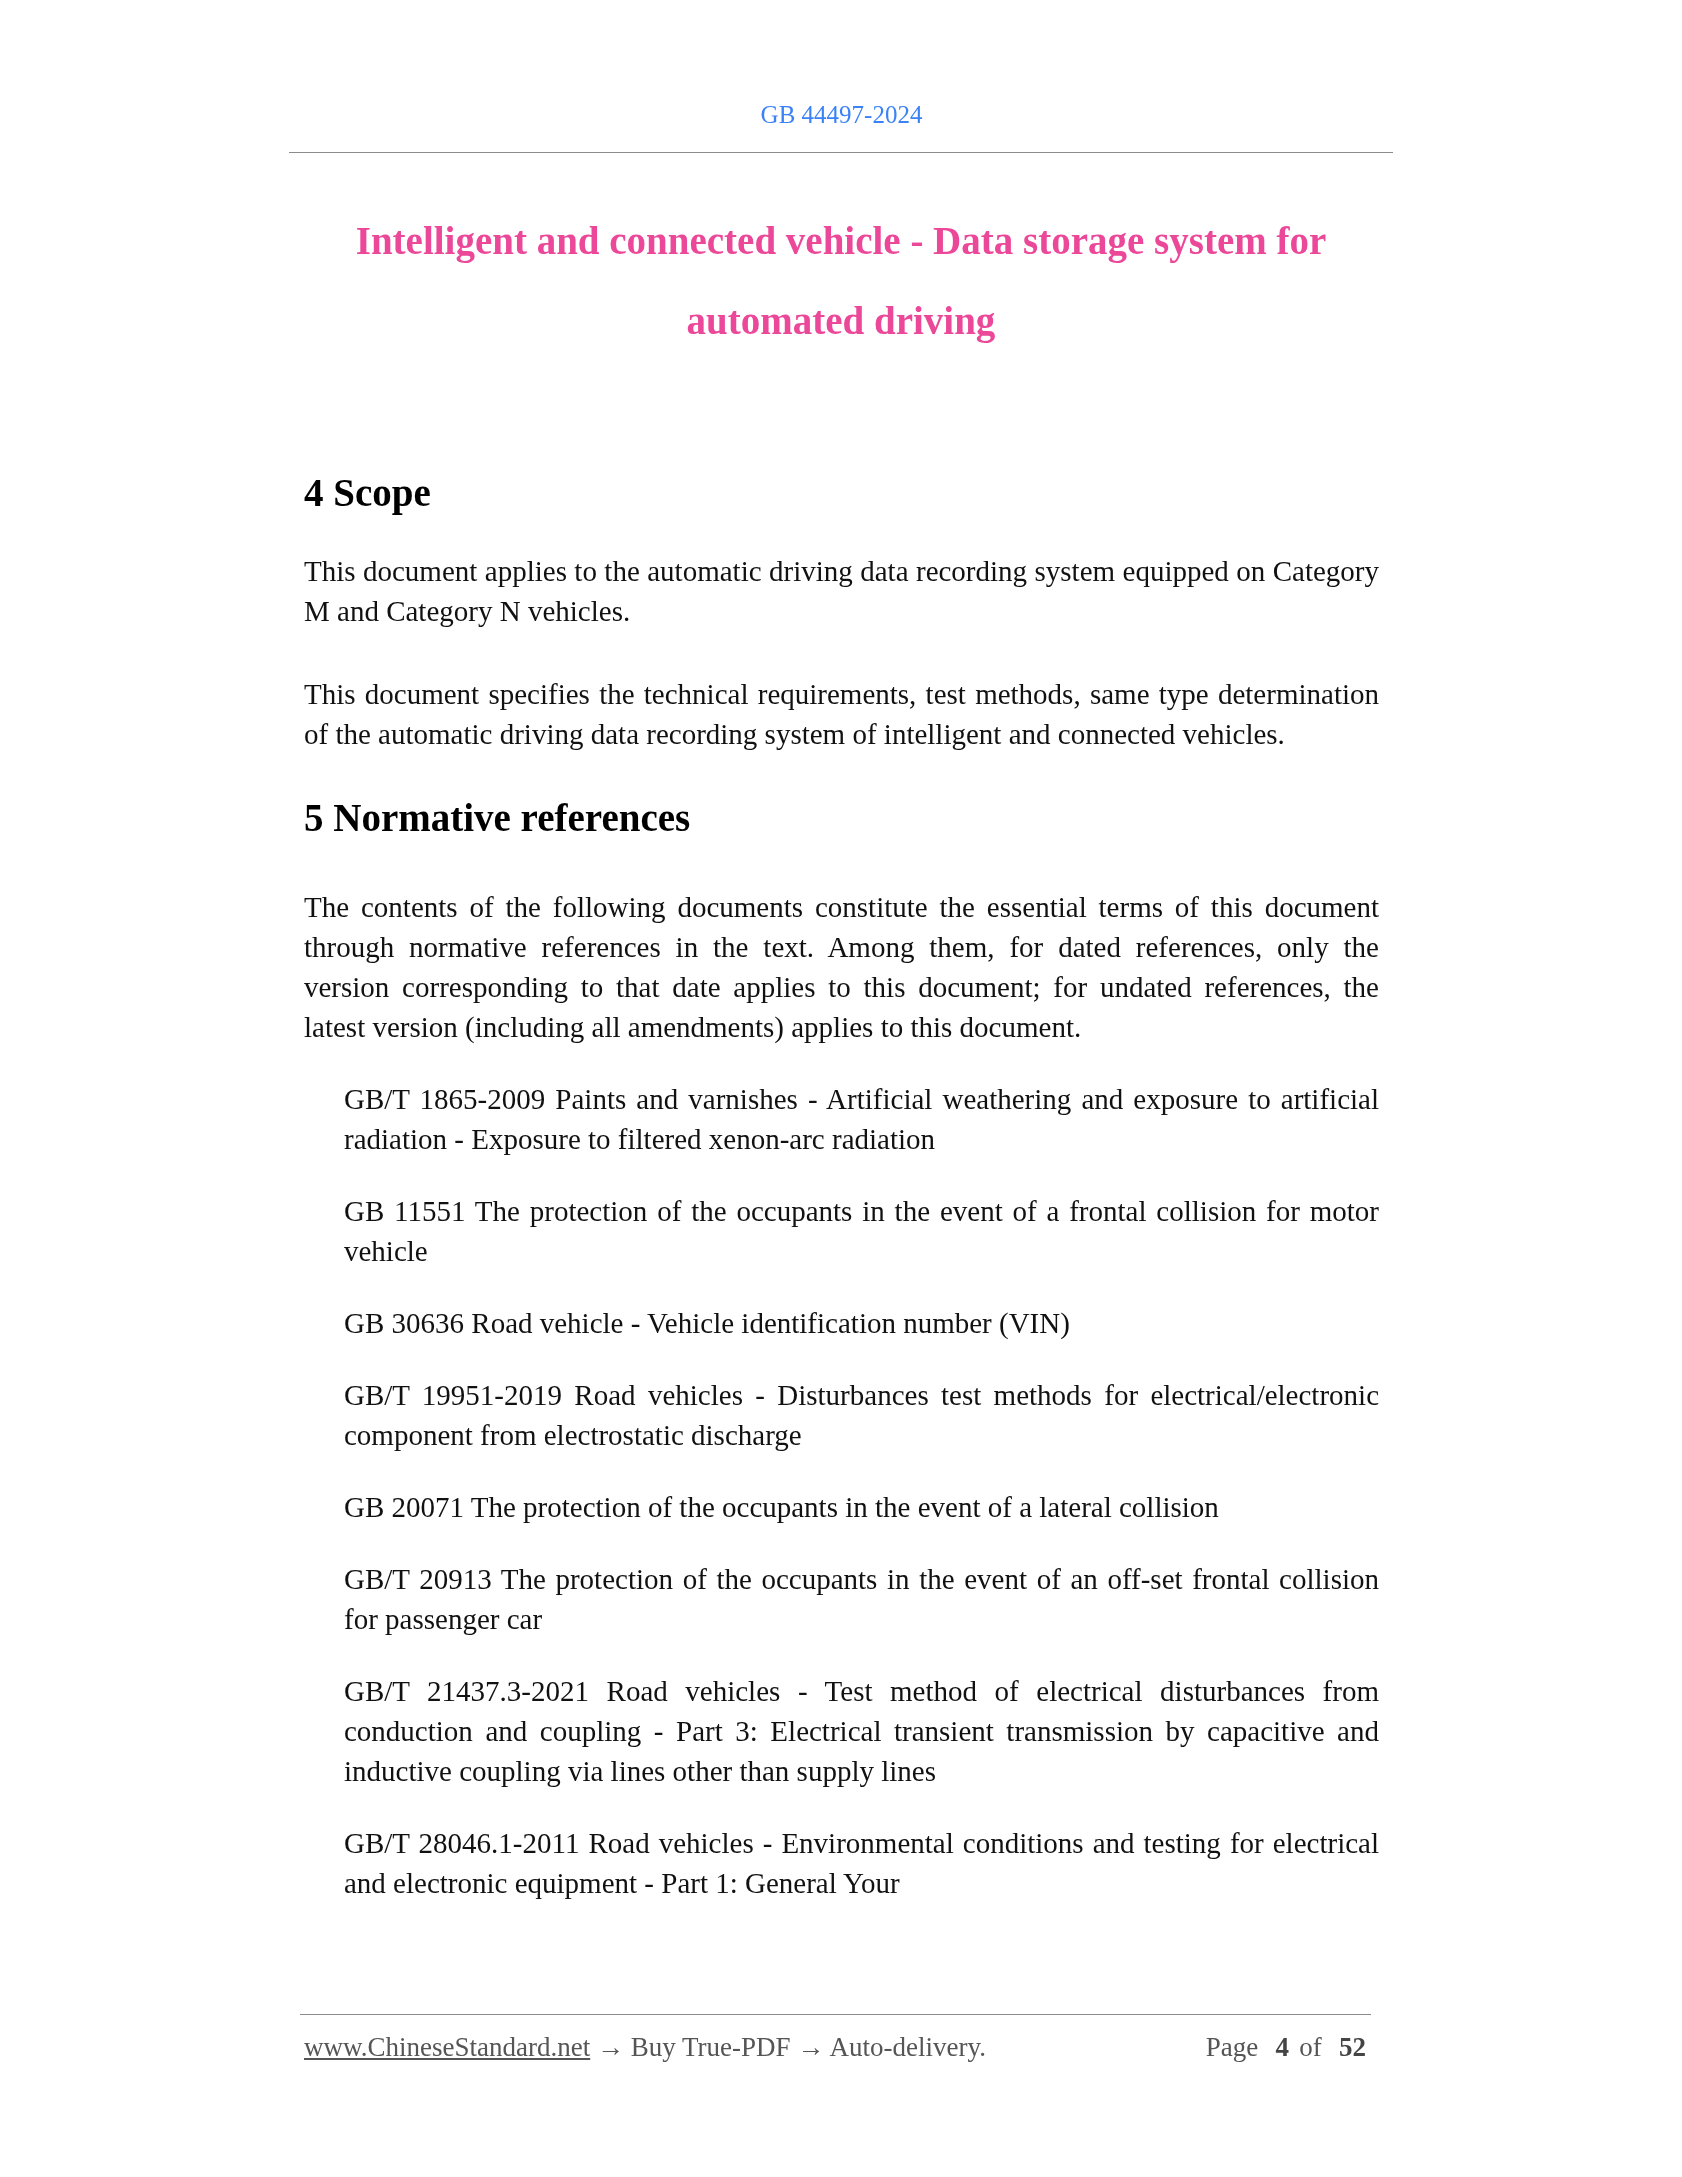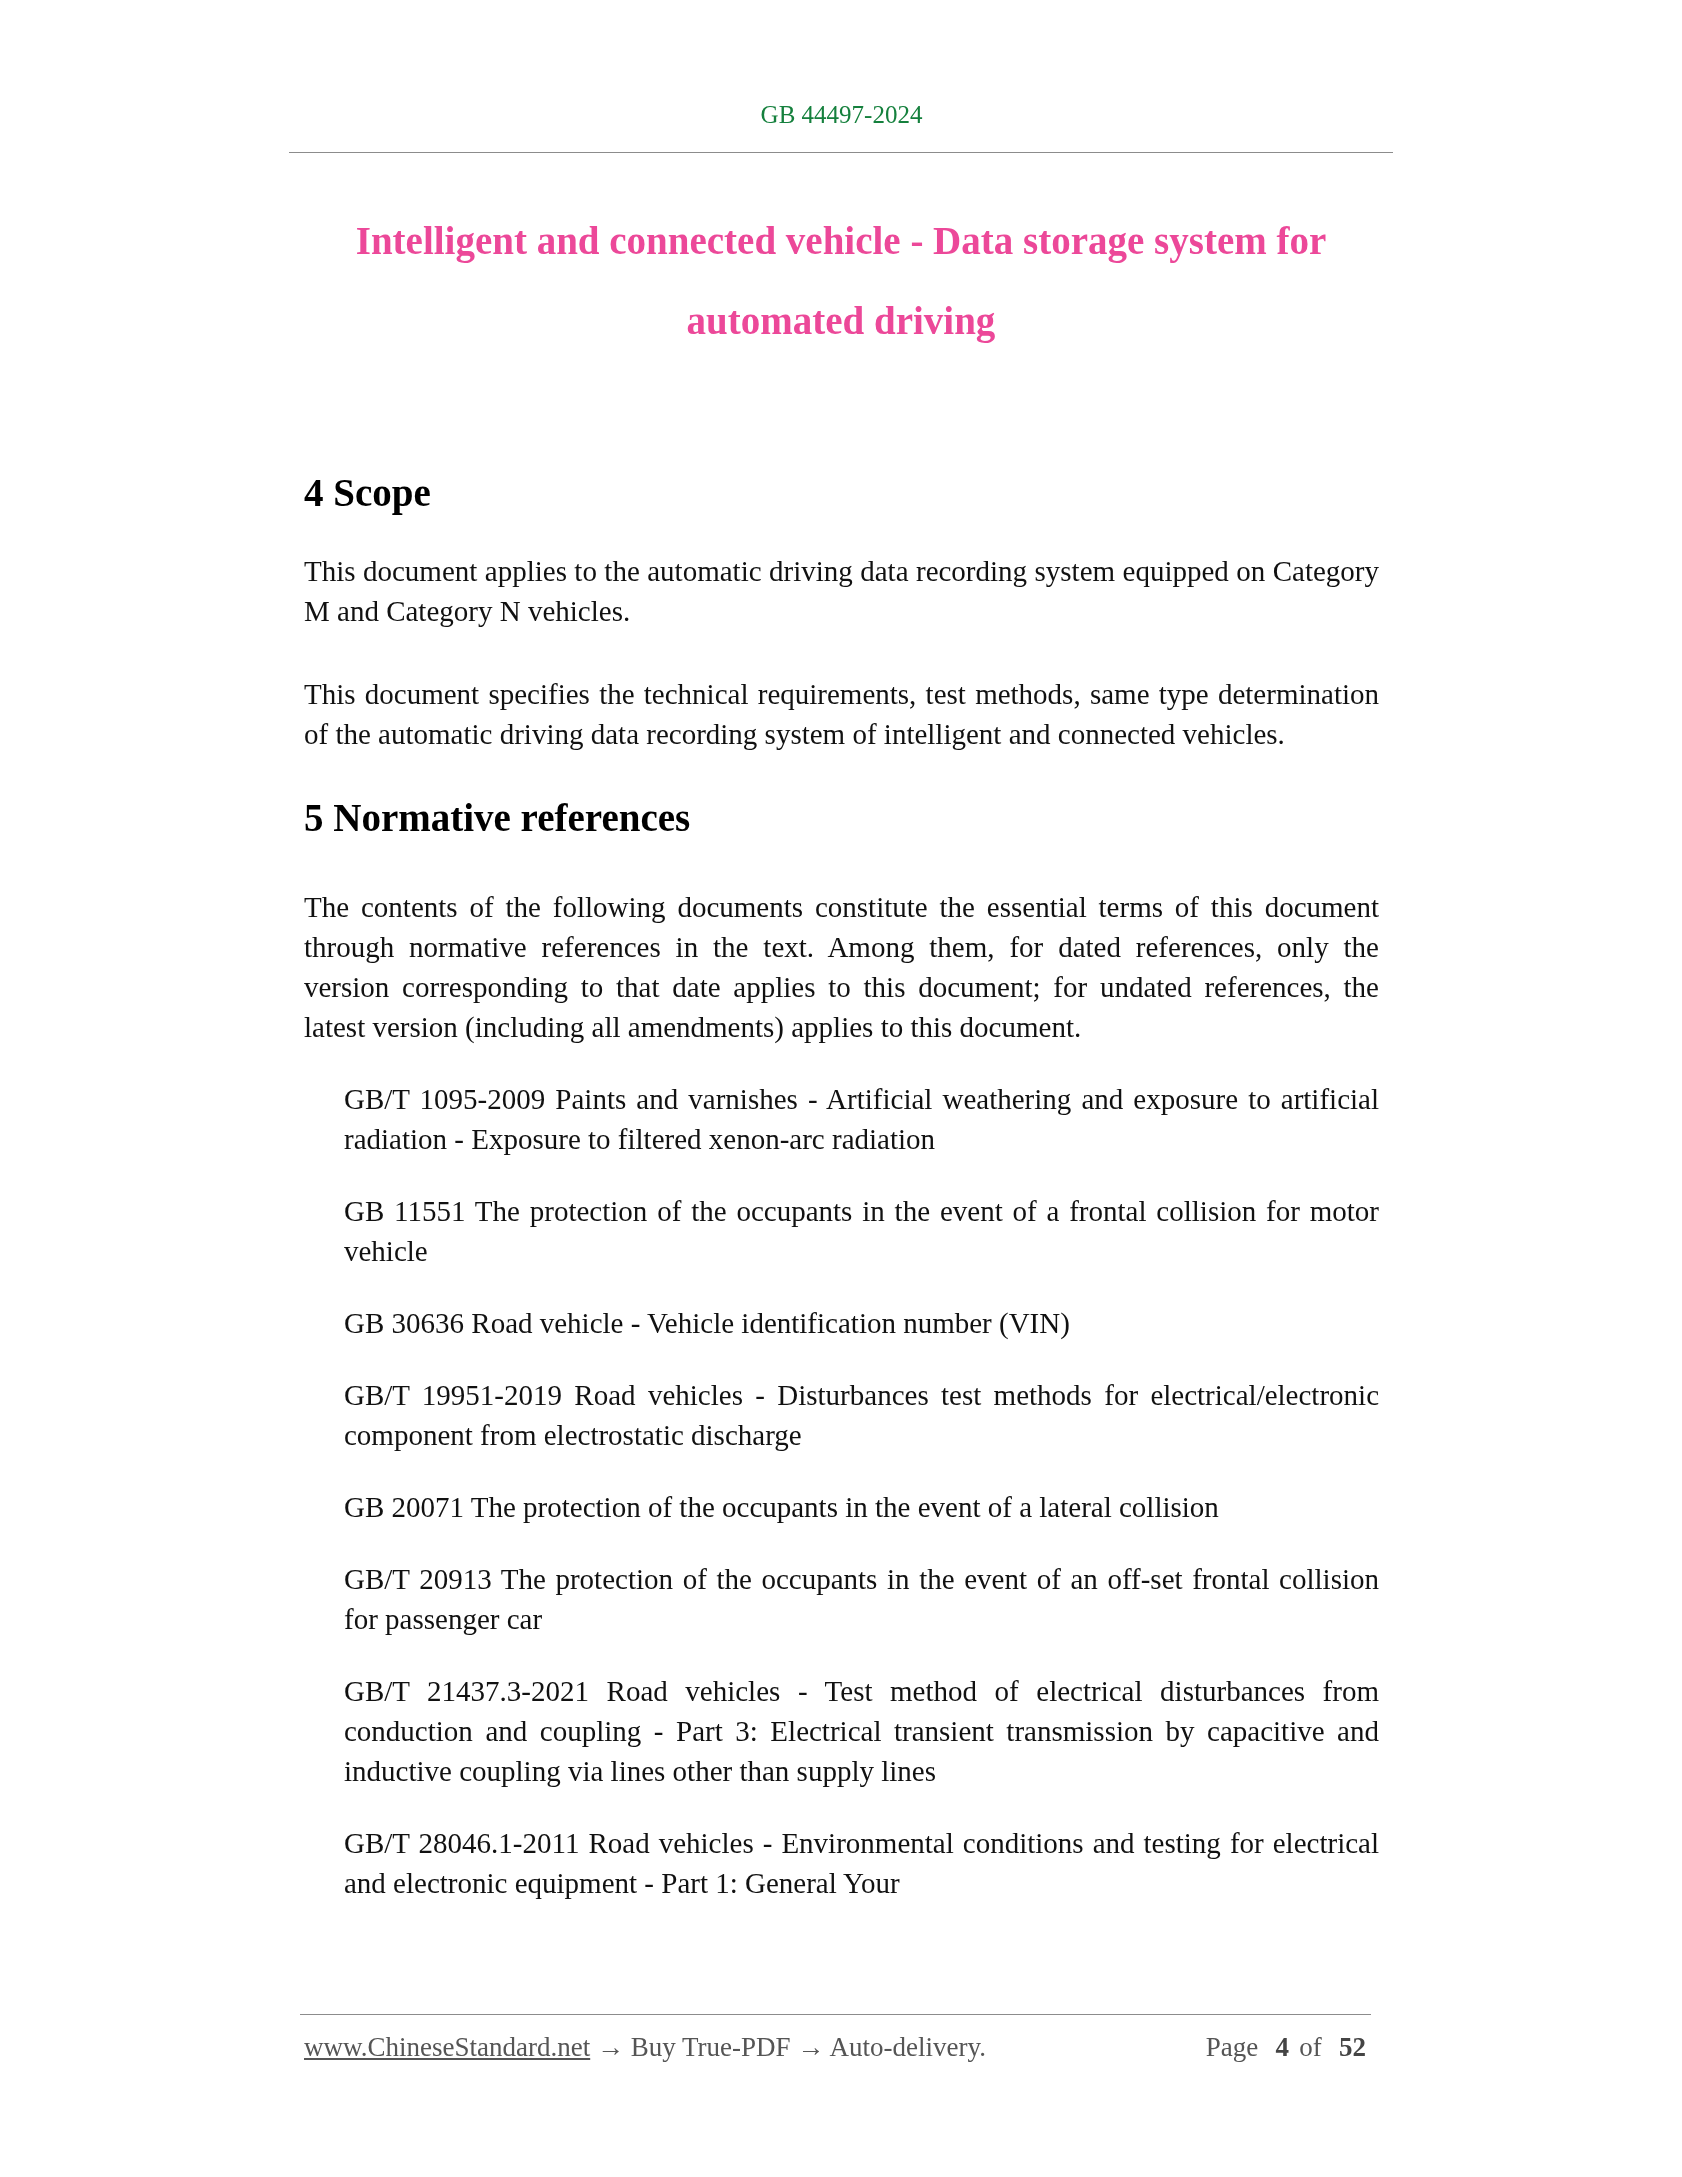--- a/index.html
+++ b/index.html
@@ -2,21 +2,21 @@
 <html style="font-size:14px"><head>
 <meta charset="utf-8">
 <style>
   html, body { margin: 0; padding: 0; background: #ffffff; }
   body {
     width: 1683px; height: 2177px; position: relative; overflow: hidden;
     font-family: "Liberation Serif", "DejaVu Serif", serif; color: #111;
   }
   .running-header {
     position: absolute; left: 0; width: 1683px; top: 97px;
-    text-align: center; font-size: 25px; color: #15803d; line-height: 35px;
+    text-align: center; font-size: 25px; color: #3b82f6; line-height: 35px;
   }
   .header-rule {
     position: absolute; left: 289px; width: 1104px; top: 152px; height: 0;
     border-top: 1.7px solid #8c8c8c;
   }
   .doc-title {
     position: absolute; left: 289px; width: 1104px; top: 201px; margin: 0;
     text-align: center; font-weight: bold; font-size: 39px; line-height: 80px;
     color: #ec4899;
   }
@@ -73,21 +73,21 @@
   <section>
     <h2 class="section" id="sec1-title">4 Scope</h2>
     <p class="body" id="sec1-p2">This document applies to the automatic driving data recording system equipped on Category M and Category N vehicles.</p>
     <p class="body" id="sec1-p1">This document specifies the technical requirements, test methods, same type determination of the automatic driving data recording system of intelligent and connected vehicles.</p>
   </section>
 
   <section>
     <h2 class="section" id="sec2-title">5 Normative references</h2>
     <p class="body" id="sec2-p1">The contents of the following documents constitute the essential terms of this document through normative references in the text. Among them, for dated references, only the version corresponding to that date applies to this document; for undated references, the latest version (including all amendments) applies to this document.</p>
     <ul class="ref-list">
-      <li>GB/T 1095-2009 Paints and varnishes - Artificial weathering and exposure to artificial radiation - Exposure to filtered xenon-arc radiation</li>
+      <li>GB/T 1865-2009 Paints and varnishes - Artificial weathering and exposure to artificial radiation - Exposure to filtered xenon-arc radiation</li>
       <li>GB 11551 The protection of the occupants in the event of a frontal collision for motor vehicle</li>
       <li>GB 30636 Road vehicle - Vehicle identification number (VIN)</li>
       <li>GB/T 19951-2019 Road vehicles - Disturbances test methods for electrical/electronic component from electrostatic discharge</li>
       <li>GB 20071 The protection of the occupants in the event of a lateral collision</li>
       <li>GB/T 20913 The protection of the occupants in the event of an off-set frontal collision for passenger car</li>
       <li>GB/T 21437.3-2021 Road vehicles - Test method of electrical disturbances from conduction and coupling - Part 3: Electrical transient transmission by capacitive and inductive coupling via lines other than supply lines</li>
       <li>GB/T 28046.1-2011 Road vehicles - Environmental conditions and testing for electrical and electronic equipment - Part 1: General  Your</li>
     </ul>
   </section>
 </div>

